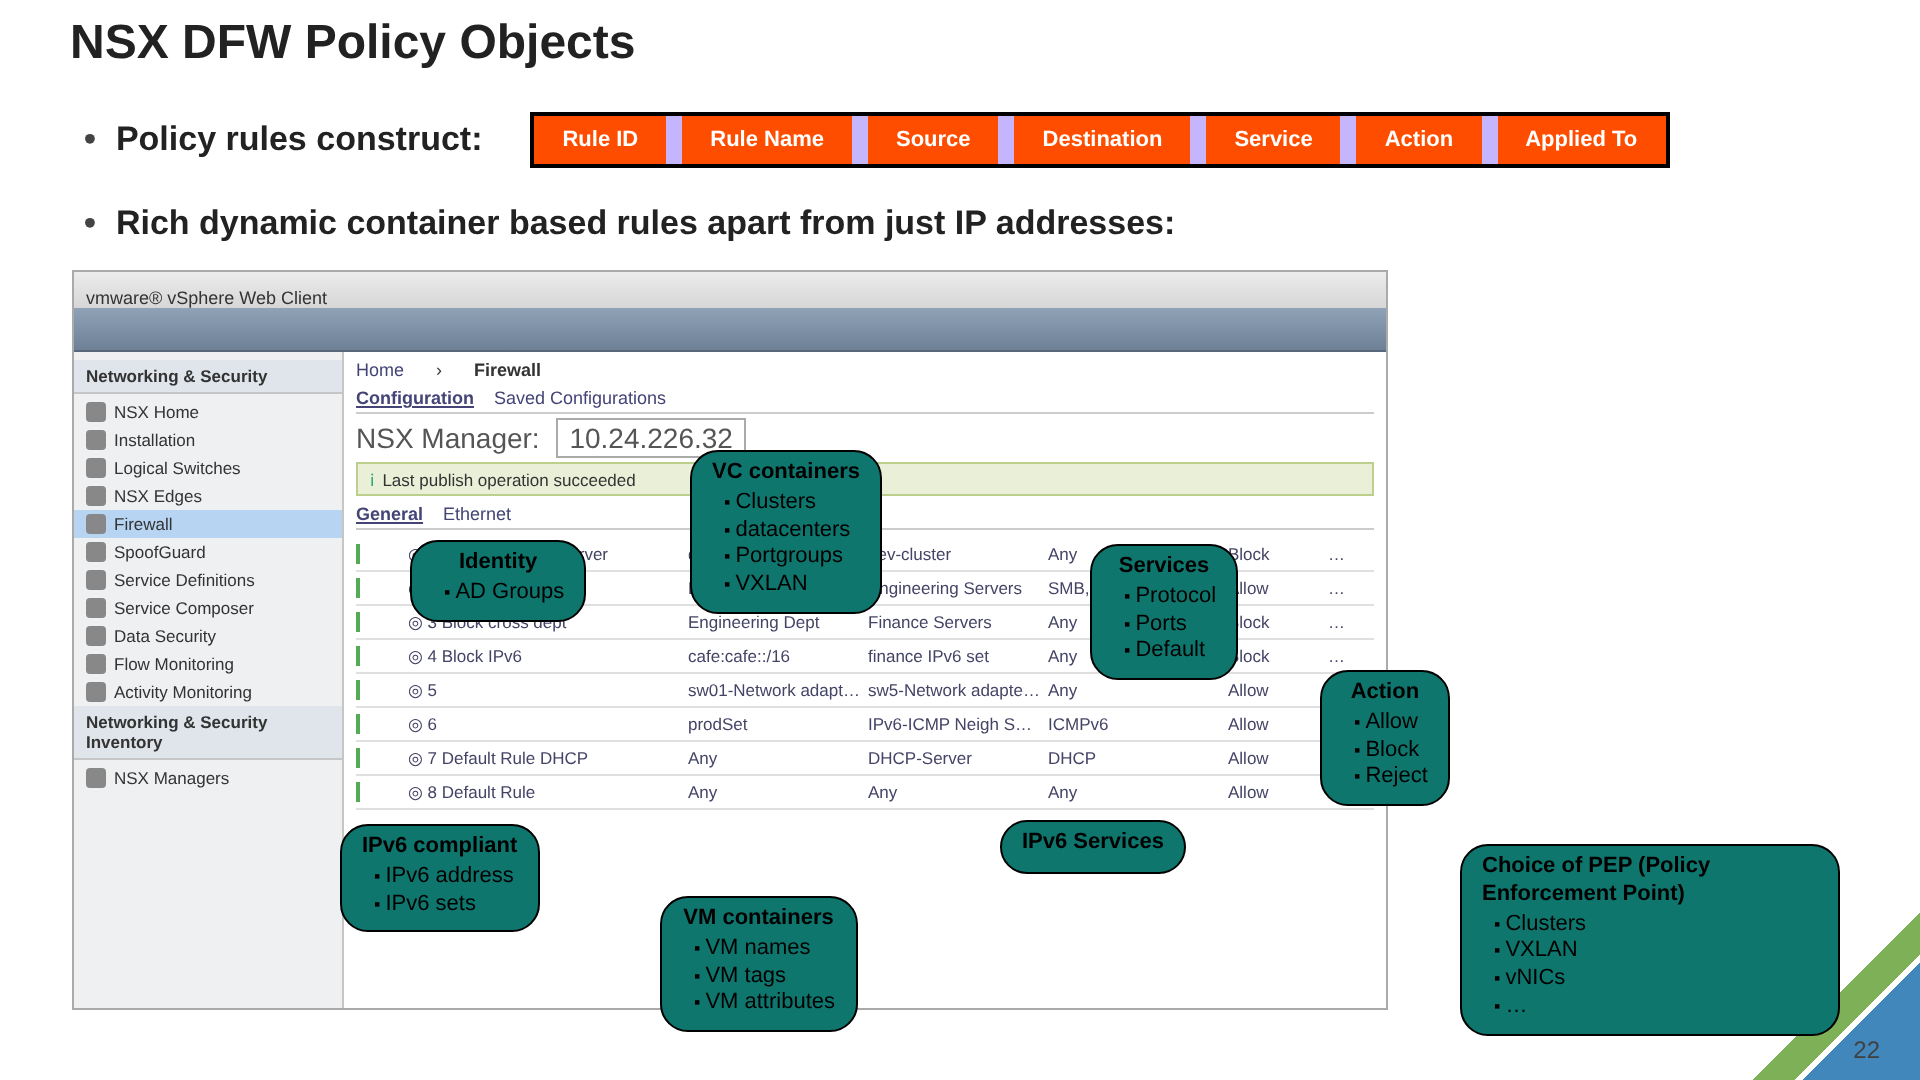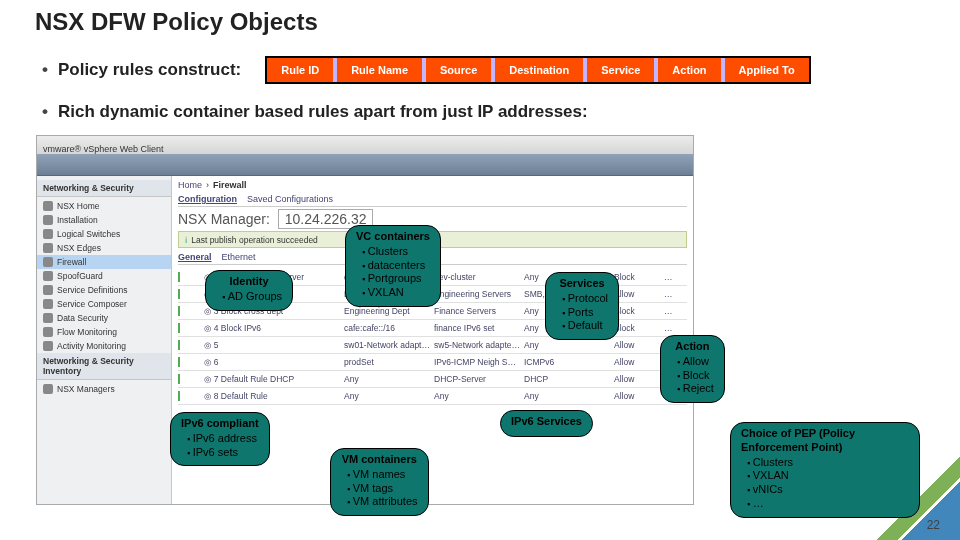--- a/index.html
+++ b/index.html
@@ -19,21 +19,21 @@
   }
   .bullet-row .dot { margin-right: 10px; color: #444; }
   .row1 { top: 56px; }
   .row2 { top: 102px; }
   .construct-table {
     display: inline-flex; border: 2px solid #000; margin-left: 24px;
     font-size: 11px; font-weight: 700;
   }
   .construct-table .cell {
     background: #ff4d00; color: #fff;
-    padding: 6px 14px; border-right: 4px solid #c4b5fd;
+    padding: 6px 14px; border-right: 8px solid #c4b5fd;
     white-space: nowrap;
   }
   .construct-table .cell:last-child { border-right: none; }
 
   .screenshot-mock {
     position: absolute; left: 36px; top: 135px;
     width: 658px; height: 370px;
     border: 1px solid #aaa; background: #f4f4f4;
     font-size: 9px; color: #333;
   }
@@ -164,21 +164,21 @@
         </div>
       <div class="hdr">Networking &amp; Security Inventory</div>
       <div id="side-items2">
           <div class="item">
             <span class="ico"></span>
             <span>NSX Managers</span>
           </div>
         </div>
     </div>
     <div class="sm-main">
-      <div style="font-size:9px;margin-bottom:4px;display:flex;gap:4px;align-items:center;">
+      <div style="font-size:9px;margin-bottom:4px;display:flex;gap:16px;align-items:center;">
         <span style="color:#447;">Home</span>
         <span>›</span>
         <span style="font-weight:700;">Firewall</span>
       </div>
       <div class="sm-tabs">
         <span class="tab sel">Configuration</span>
         <span class="tab">Saved Configurations</span>
       </div>
       <div class="sm-info">
         <span>NSX Manager:</span>

